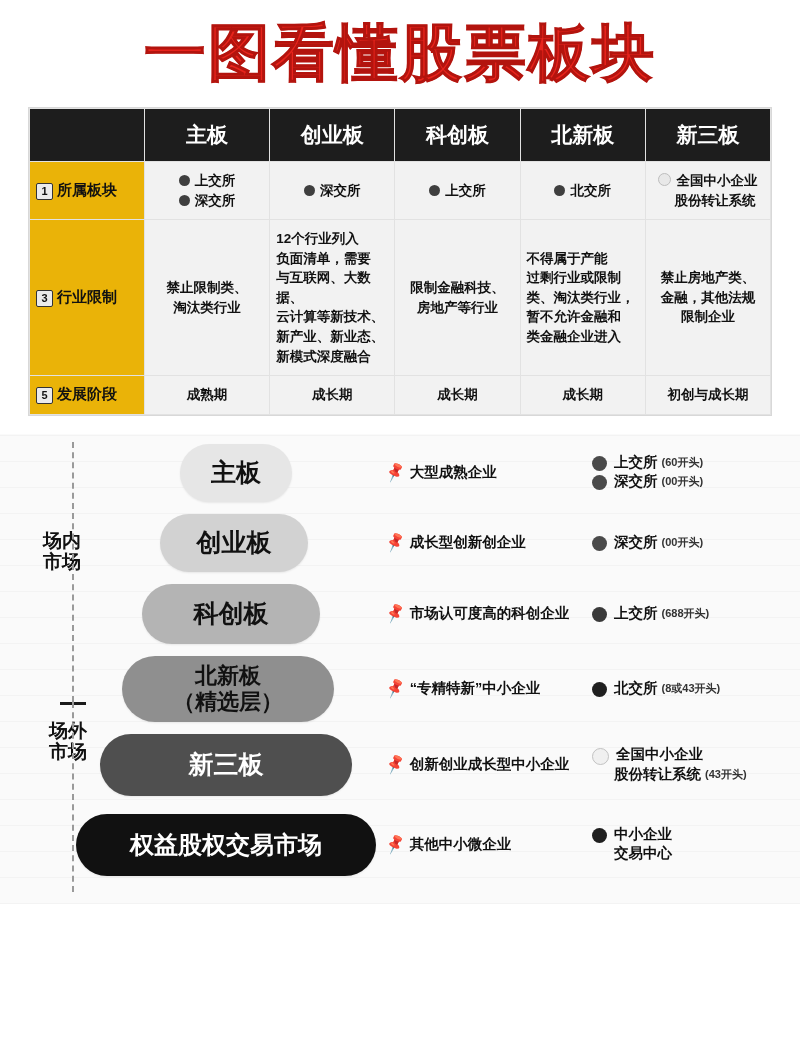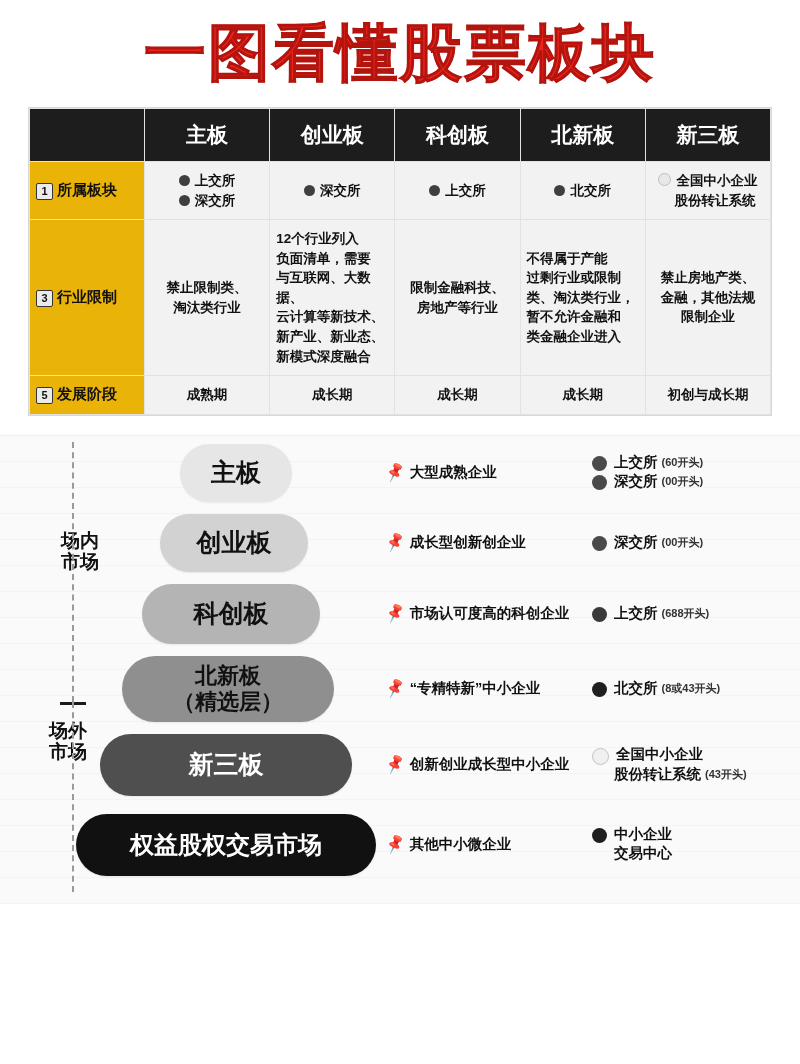--- a/index.html
+++ b/index.html
@@ -126,21 +126,21 @@
     height: 100%;
   }
   .market-label {
     position: absolute;
     font-size: 19px;
     font-weight: bold;
     line-height: 1.12;
     text-align: center;
     width: 40px;
   }
-  .mk-in { top: 96px; left: 18px; }
+  .mk-in { top: 96px; left: 0; }
   .mk-out { top: 286px; left: 6px; }
   .divider-v {
     position: absolute;
     left: 72px;
     top: 8px;
     width: 0;
     height: 260px;
     border-left: 2px dashed #9a9a9a;
   }
   .divider-v2 {

